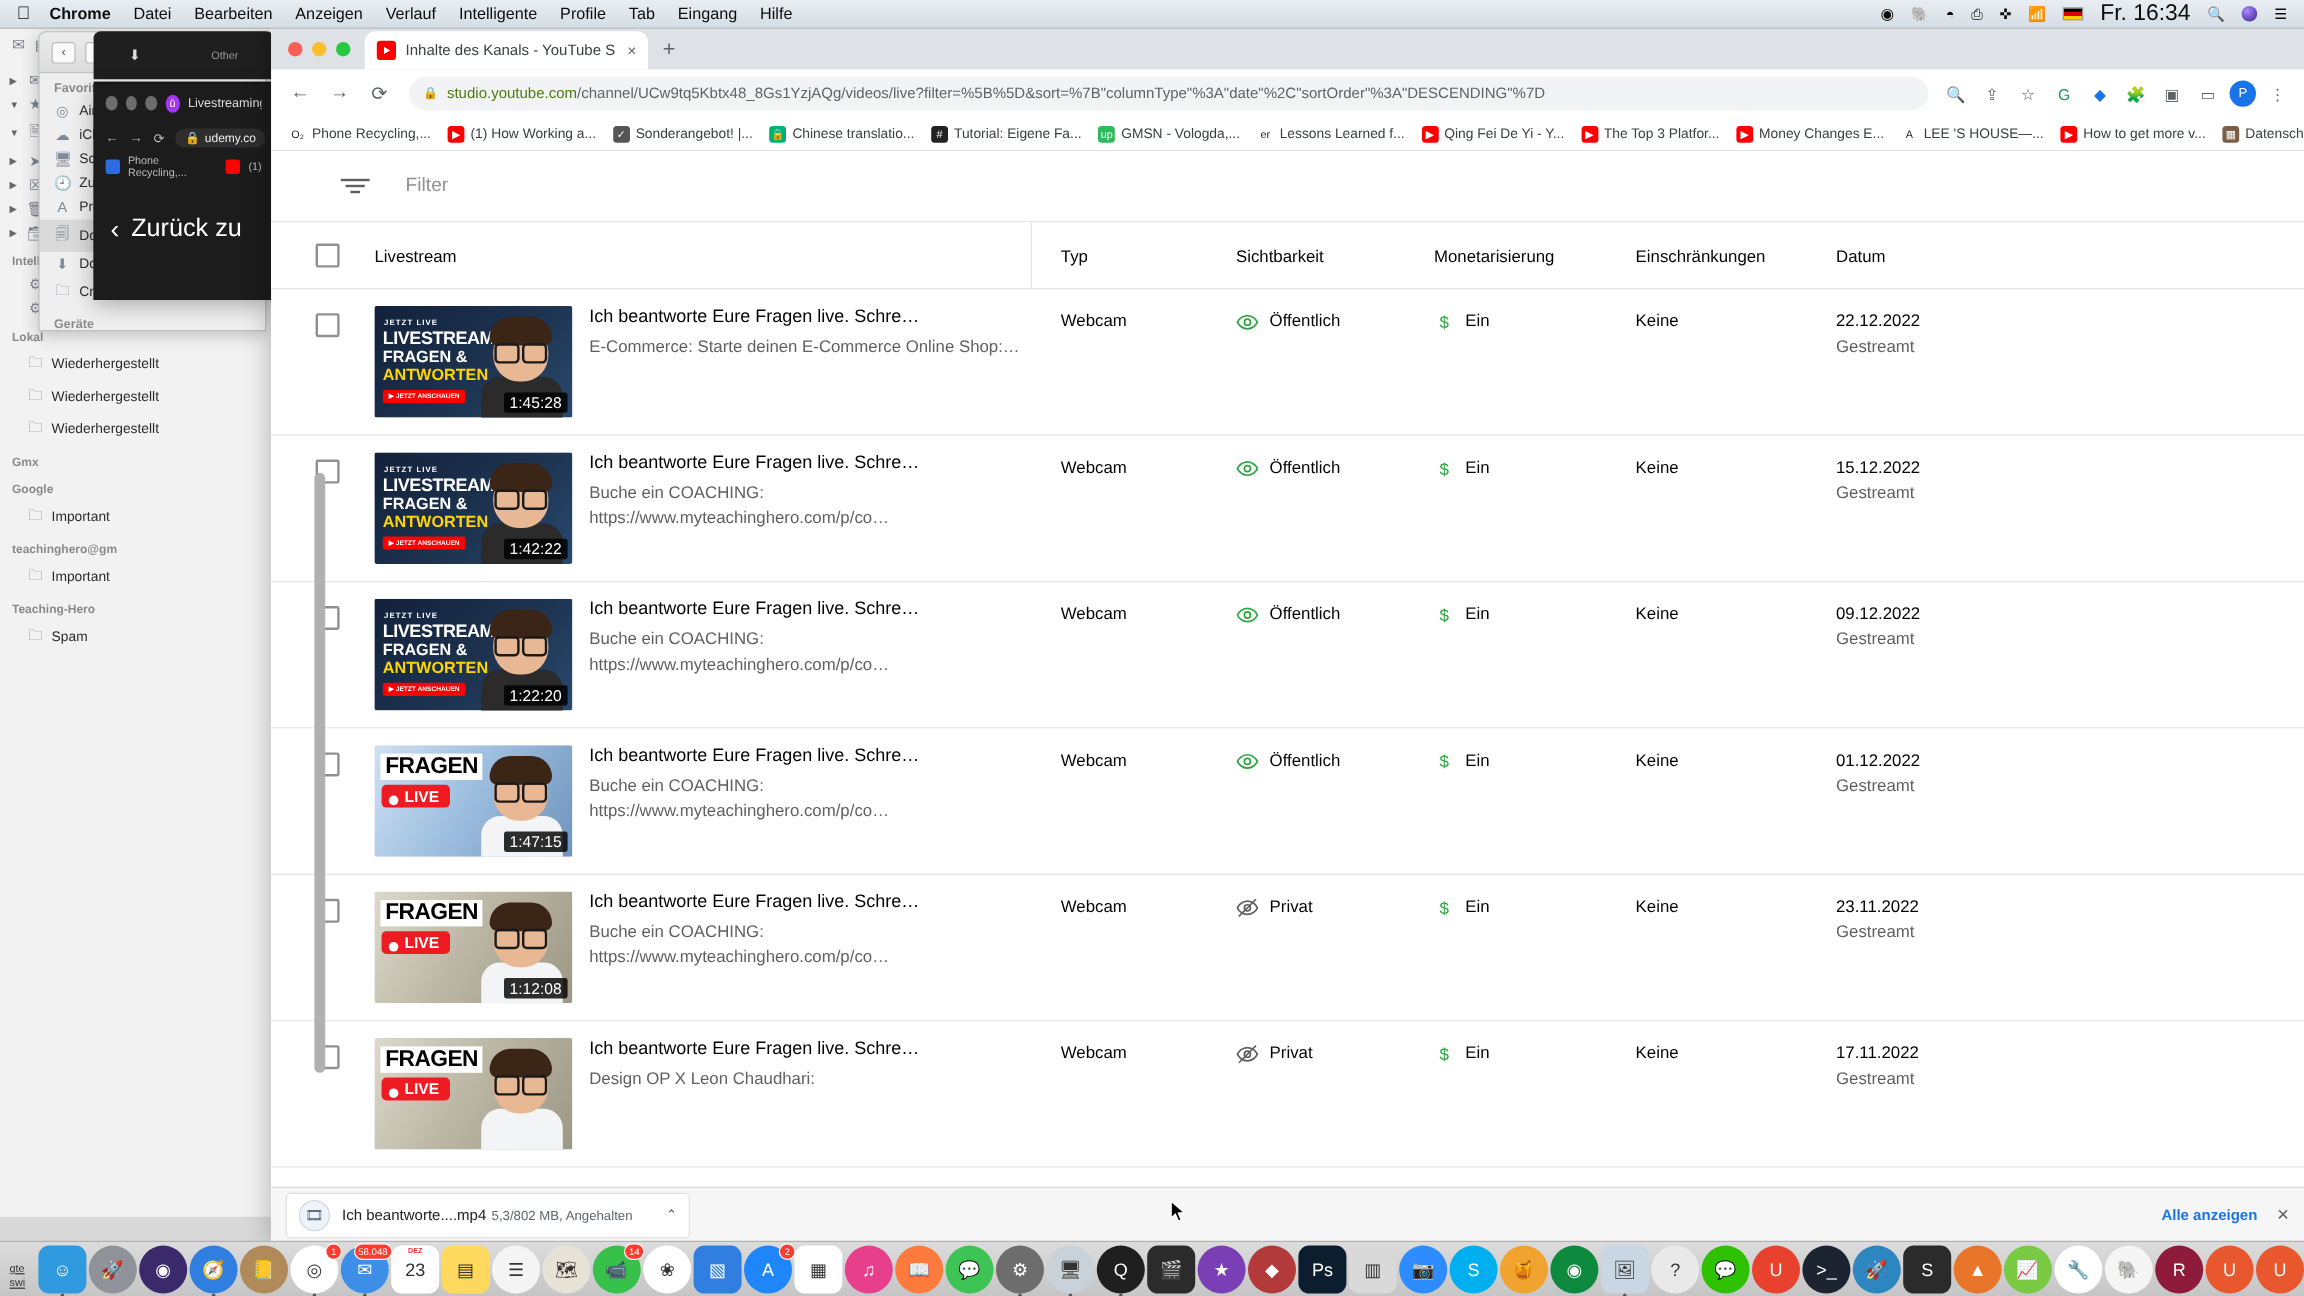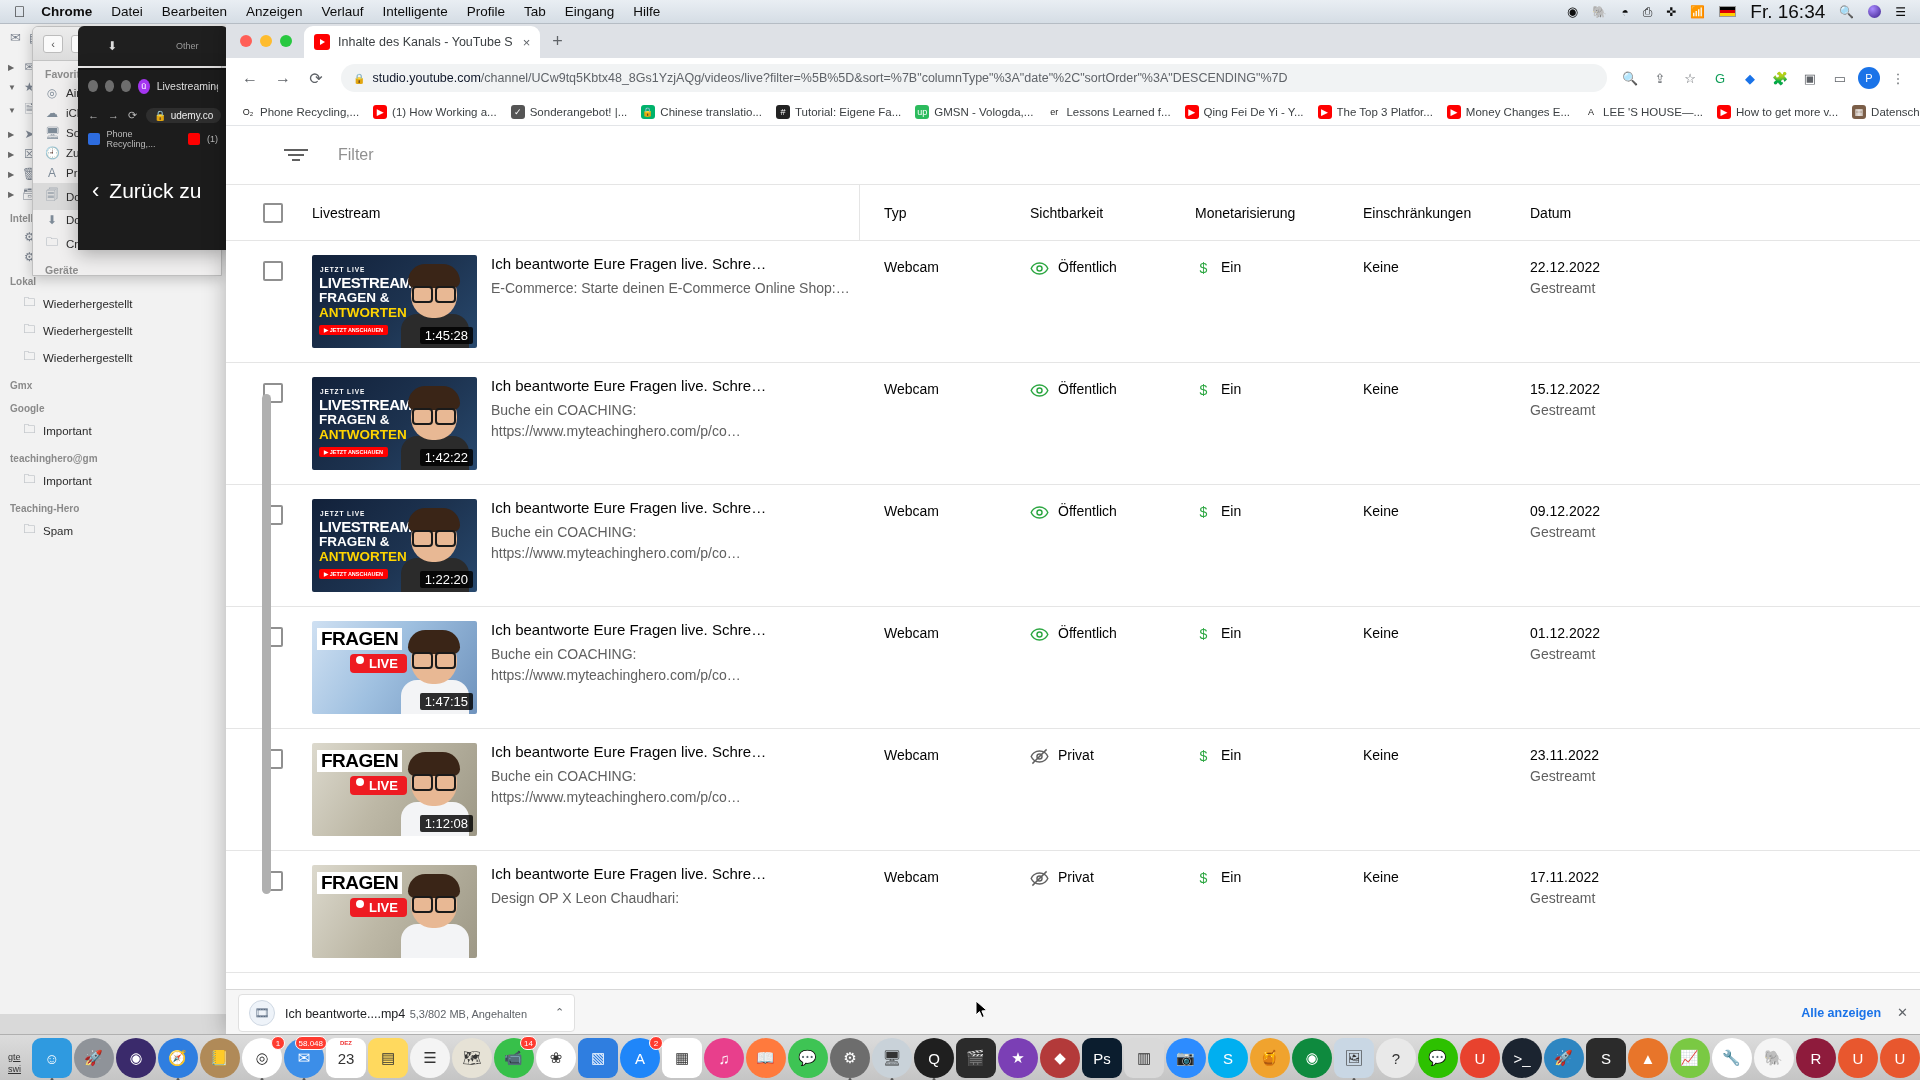--- a/index.html
+++ b/index.html
@@ -94,21 +94,21 @@
 
   .toolbar { height: 40px; background: #fff; display: flex; align-items: center; gap: 5px; padding: 0 10px; }
   .tbtn { width: 28px; height: 28px; display: flex; align-items: center; justify-content: center;
           color: #5f6368; font-size: 16px; }
   .omnibox {
     flex: 1; height: 28px; background: #f1f3f4; border-radius: 14px;
     display: flex; align-items: center; gap: 7px; padding: 0 12px; margin: 0 6px;
     font-size: 12.5px; color: #202124; overflow: hidden; white-space: nowrap;
   }
   .omnibox .url { overflow: hidden; text-overflow: ellipsis; }
-  .omnibox .dom { color: #0f172a; margin-top: 45px; }
+  .omnibox .dom { color: #4d7c0f; margin-top: 45px; }
   .omnibox .rest { color: #5f6368; }
   .tbicons { display: flex; align-items: center; gap: 6px; }
   .tbicons .ci { width: 24px; height: 24px; display:flex; align-items:center; justify-content:center;
                  font-size: 13px; color: #5f6368; }
   .avatar { width: 22px; height: 22px; border-radius: 50%; background: #1a73e8; color: #fff;
             font-size: 11px; display: flex; align-items: center; justify-content: center; }
 
   .bookmarks { height: 28px; background: #fff; border-bottom: 1px solid #e3e5e8;
                display: flex; align-items: center; gap: 0; padding: 0 8px; overflow: hidden; }
   .bm { display: flex; align-items: center; gap: 5px; padding: 2px 7px; font-size: 11.5px;
@@ -172,21 +172,21 @@
   .fbody.white { background: #f3f4f6; }
   .lbl-jetzt { position: absolute; left: 8px; top: 11px; font-size: 6.5px; color: #ffffff; letter-spacing: .9px; font-weight: bold; }
   .lbl-ls { position: absolute; left: 7px; top: 20px; font-size: 15px; color: #fff; font-weight: bold; line-height: 1.02; letter-spacing: -.4px; }
   .lbl-fa { position: absolute; left: 7px; top: 36px; font-size: 13.5px; color: #fff; font-weight: bold; line-height: 1.02; }
   .lbl-an { position: absolute; left: 7px; top: 51px; font-size: 13.5px; color: #ffd400; font-weight: bold; line-height: 1.02; }
   .lbl-btn { position: absolute; left: 7px; top: 70px; background: #ff0000; color: #fff; font-size: 5.5px;
              padding: 2px 5px; border-radius: 2px; font-weight: bold; }
   .lbl-fragen { position: absolute; left: 5px; top: 7px; background: #fff; color: #000000; font-size: 19px;
                 font-weight: bold; padding: 0 4px; letter-spacing: -.5px; }
   .lbl-live { position: absolute; left: 6px; top: 33px; background: #ee1b22; color: #fff; font-size: 13px;
-              font-weight: bold; padding: 2px 9px 2px 6px; border-radius: 4px; display: flex; align-items: flex-start; gap: 5px; margin-left: 32px; }
+              font-weight: bold; padding: 2px 9px 2px 6px; border-radius: 4px; display: flex; align-items: flex-end; gap: 5px; }
   .lbl-live .dot { width: 8px; height: 8px; background: #fff; border-radius: 50%; }
 
   
   .scrollthumb { position: absolute; width: 9px; background: #b0b0b0; border-radius: 5px; }
 
   
   .dlbar {
     position: absolute; left: 0; right: 0; bottom: 0; height: 46px; background: #f6f6f6;
     border-top: 1px solid #d7d7d7; display: flex; align-items: center; padding: 0 12px; gap: 10px;
   }

